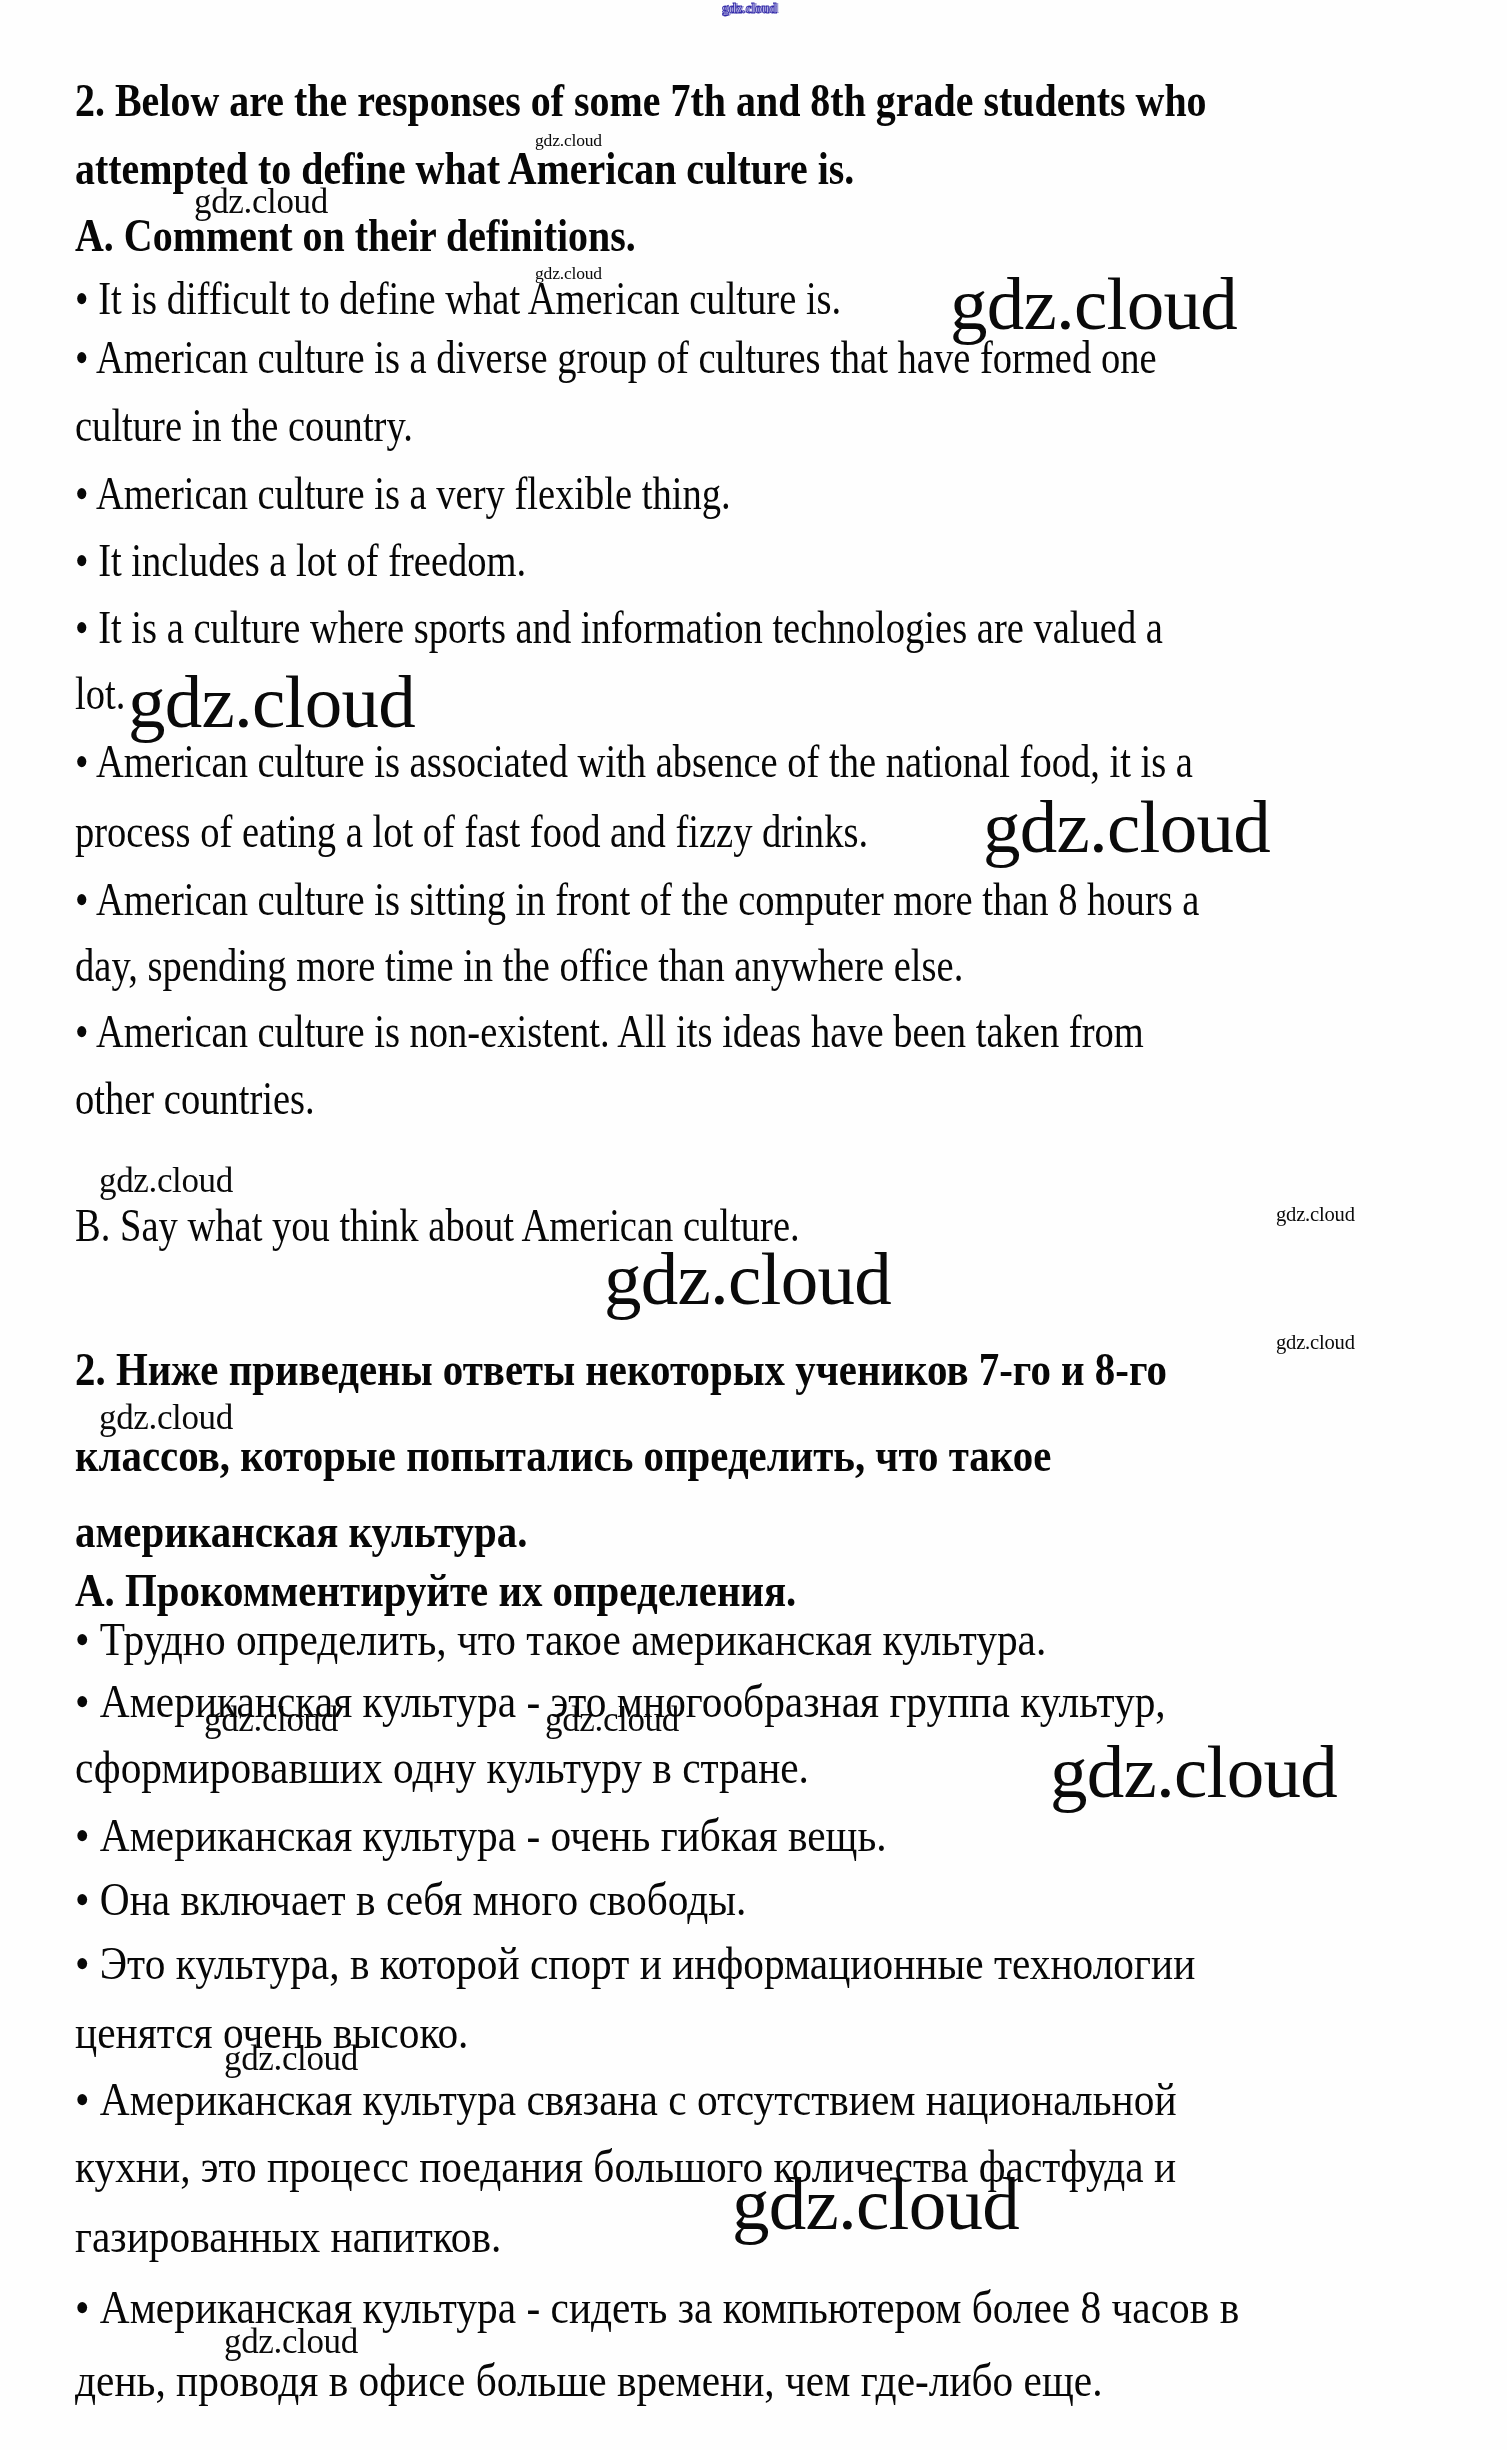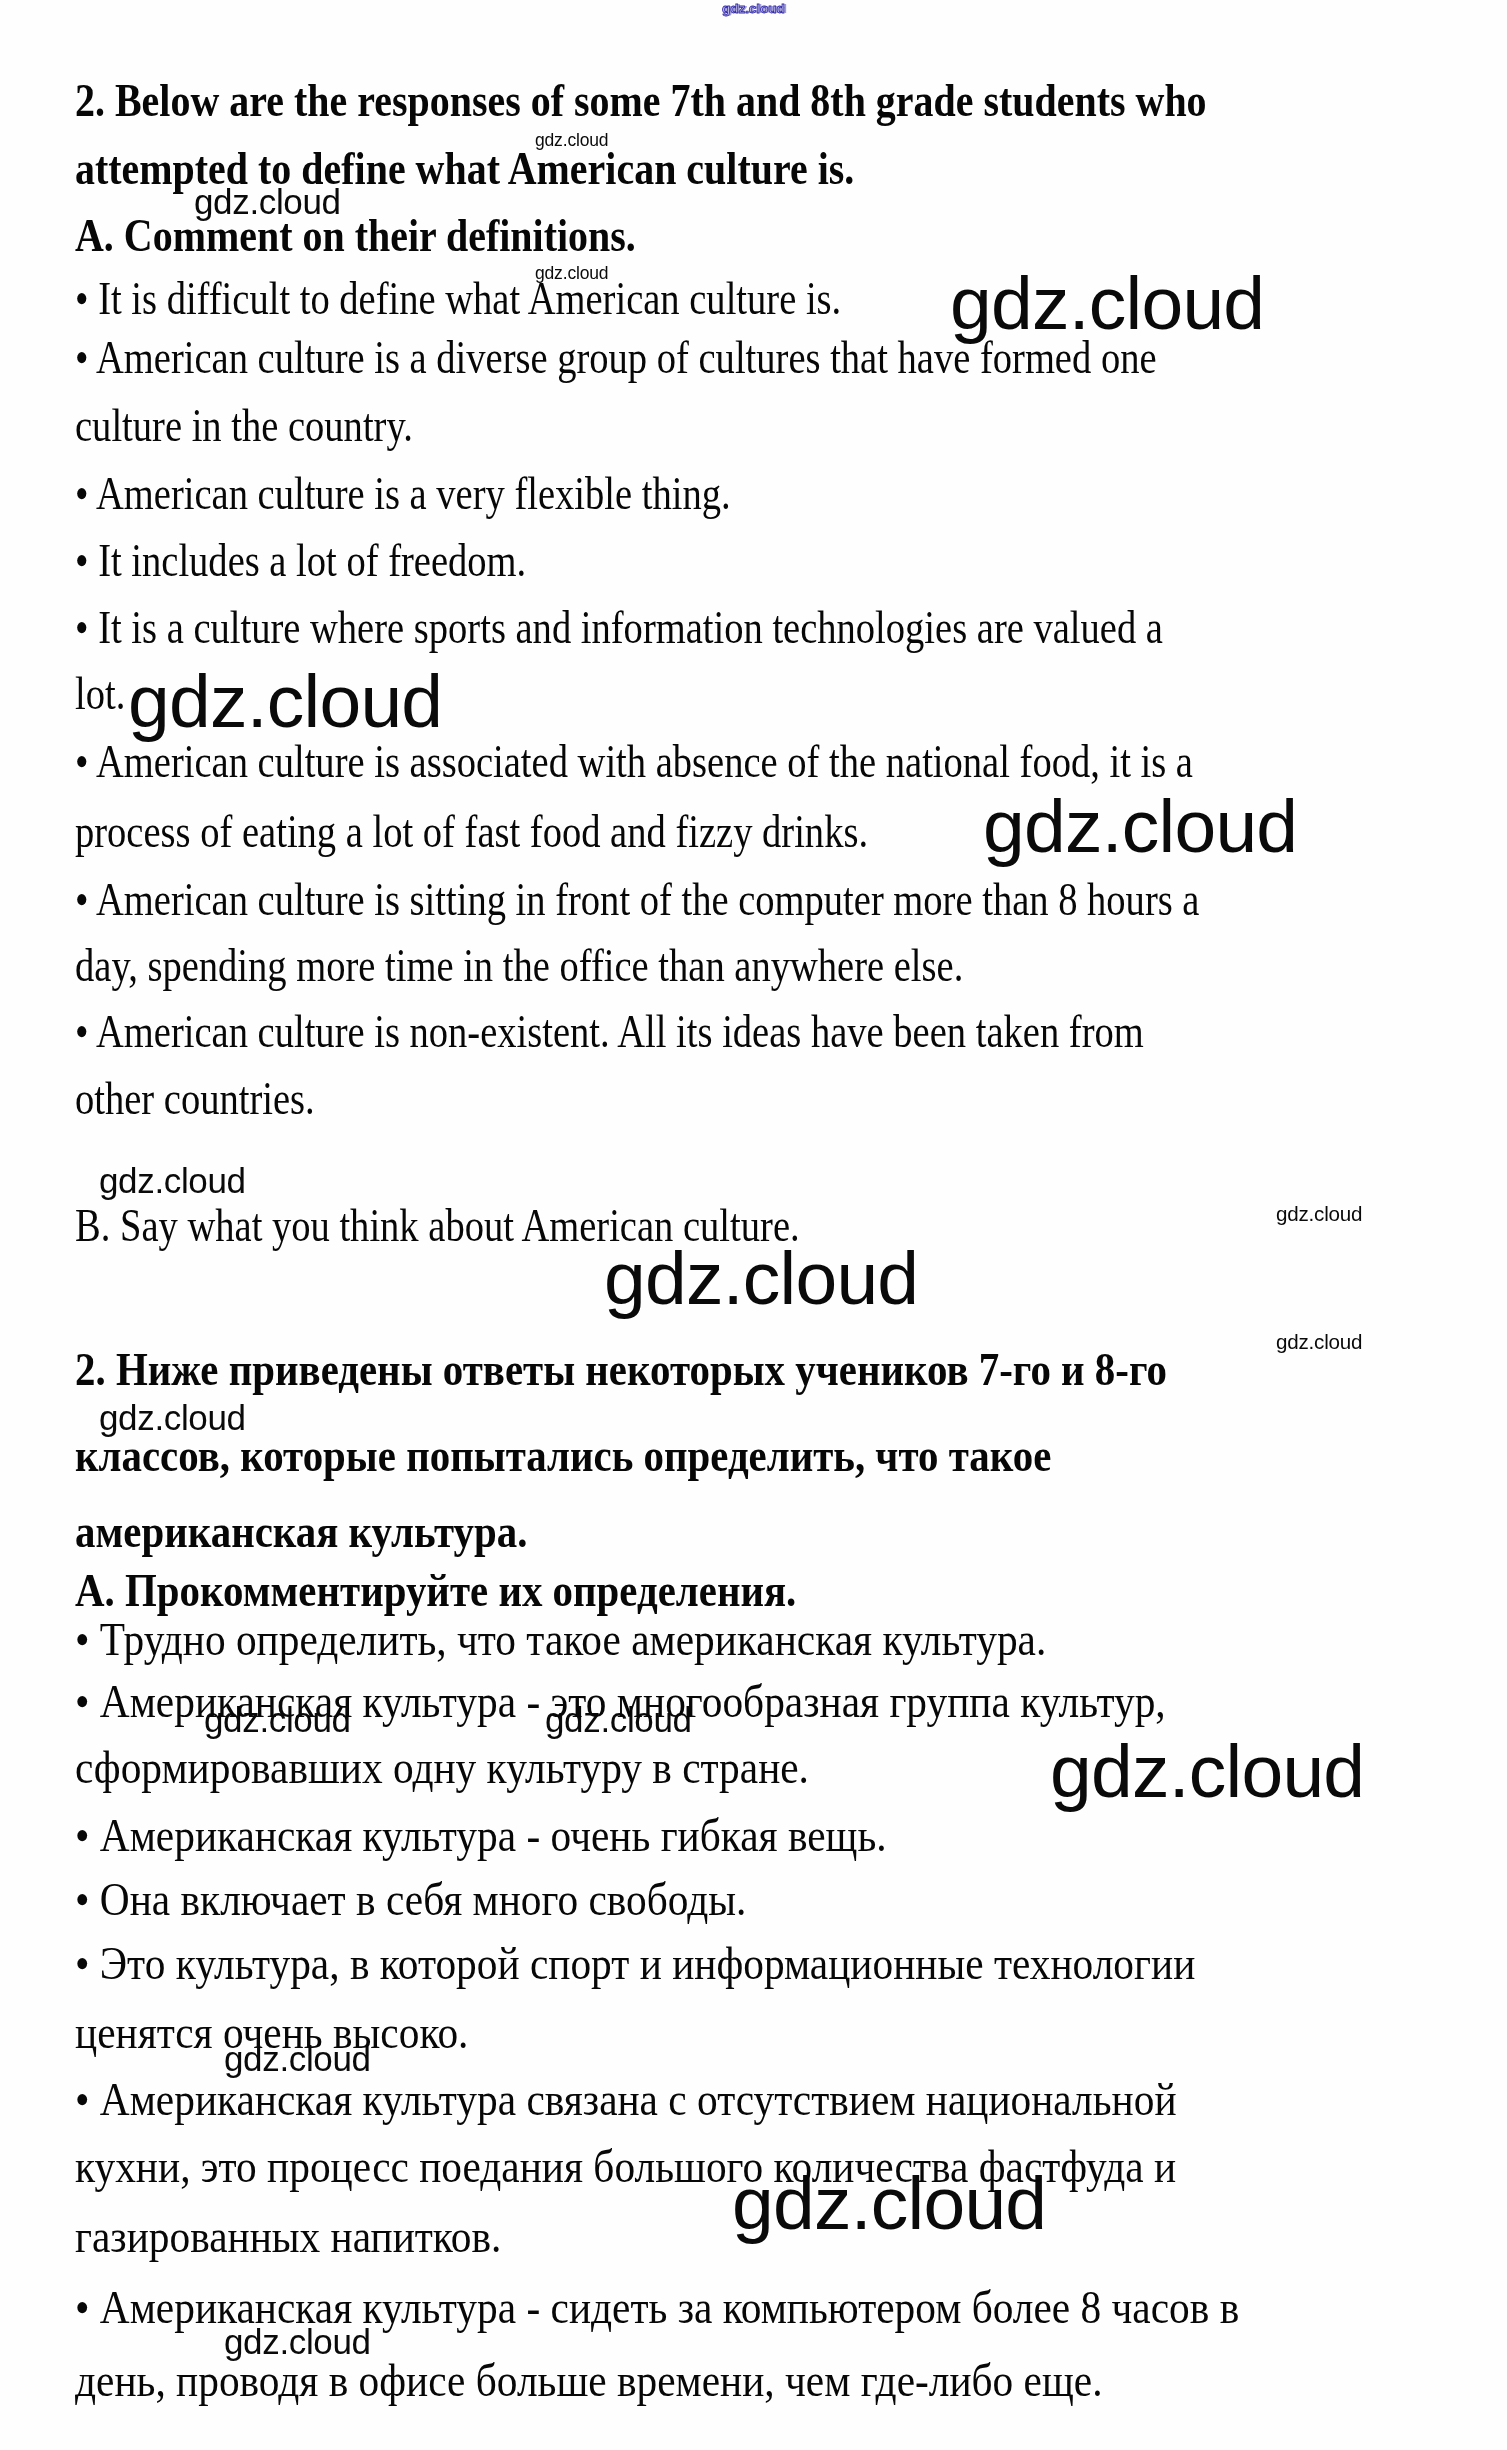--- a/index.html
+++ b/index.html
@@ -28,21 +28,21 @@
   .ln.en      { transform: scaleX(0.82); }
   .ln.en.head { font-weight: bold; transform: scaleX(0.85); }
   .ln.ru      { transform: scaleX(0.88); }
   .ln.ru.head { font-weight: bold; transform: scaleX(0.87); }
 
   
   .wm {
     position: absolute;
     white-space: nowrap;
     color: #0a0a0a;
-    font-family: Liberation Sans, sans-serif;
+    font-family: Liberation Serif, serif;
     line-height: 1;
     letter-spacing: -0.01em;
   }
   .wm.lg  { font-size: 75px; }
   .wm.md  { font-size: 35px; }
   .wm.sm  { font-size: 17.5px; }
   .wm.sm2 { font-size: 20.6px; }
   .wm.tiny {
     font-size: 13.7px;
     font-weight: 700;

